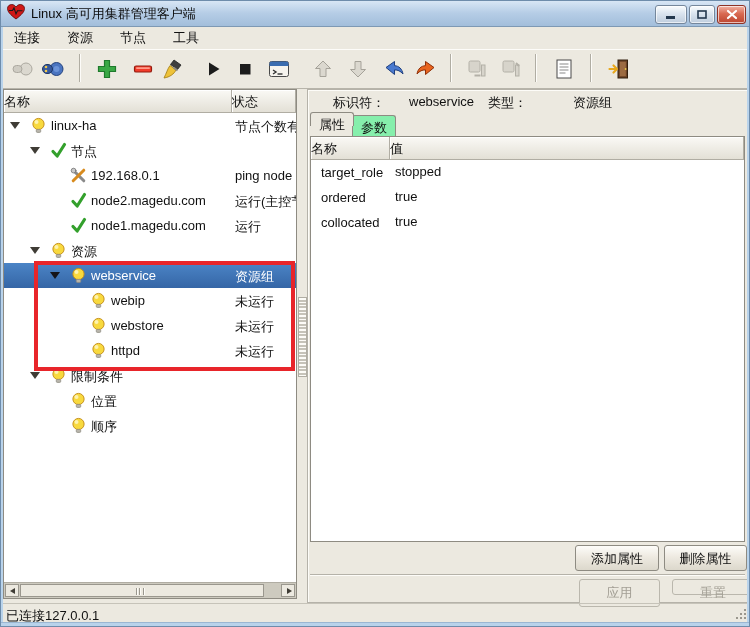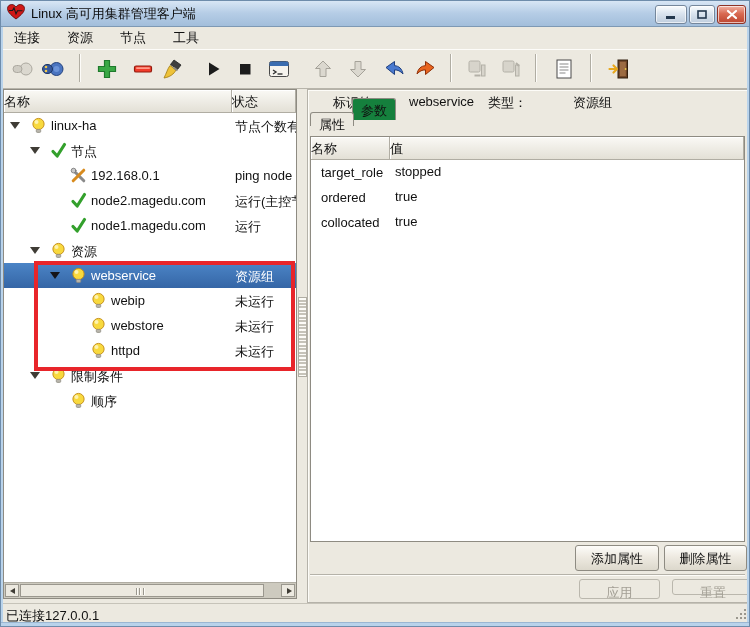--- a/index.html
+++ b/index.html
@@ -63,36 +63,36 @@
   .annotation{position:absolute;left:33px;top:260px;width:261px;height:110px;border:4px solid #e8252a;
     box-sizing:border-box;z-index:60;pointer-events:none;}
   
   .detail-panel{position:absolute;left:306px;top:88px;width:441px;height:514px;
     border:1px solid #b5b2a9;box-shadow:inset 1px 1px 0 #fdfcf8;box-sizing:border-box;}
   .id-row span{position:absolute;top:4px;white-space:nowrap;}
   .id-label{left:25px}.id-value{left:101px}.type-label{left:180px}.type-value{left:265px}
   .tab{position:absolute;box-sizing:border-box;border:1px solid #8e8b82;border-bottom:none;
     border-radius:3px 3px 0 0;padding:3px 8px 0 8px;white-space:nowrap;}
   .tab.active{left:2px;top:22px;height:14px;background:#ece9e0;z-index:3;}
-  .tab.inactive{left:44px;top:8px;height:22px;background:#15803d;z-index:1;}
+  .tab.inactive{left:44px;top:25px;height:22px;background:#86efac;z-index:1;}
   .table-frame{position:absolute;left:2px;top:46px;width:435px;height:406px;border:1px solid #8e8b82;
     background:#fff;box-sizing:border-box;z-index:2;}
   .table-header{display:flex;height:23px;}
   .tf-name{width:79px;}
   .tf-value{flex:1;}
   .t-row{position:relative;height:25px;}
   .t-name{position:absolute;left:10px;top:5px;white-space:nowrap;}
   .t-val{position:absolute;left:84px;top:4px;white-space:nowrap;}
   .btn{position:absolute;box-sizing:border-box;border:1px solid #8e8b82;border-radius:3px;
     background:linear-gradient(#fdfcf9,#eeeae1 45%,#dcd8cc);text-align:center;padding-top:4px;}
   .btn-add{left:267px;top:455px;width:84px;height:26px;}
   .btn-del{left:356px;top:455px;width:83px;height:26px;}
   .divider{position:absolute;left:2px;right:2px;top:484px;height:1px;background:#b5b2a9;box-shadow:0 1px 0 #fdfcf8;}
   .btn.disabled{color:#a39f95;border-color:#bab7ad;background:#ece9e0;}
-  .btn-apply{left:271px;top:489px;width:81px;height:20px;}
+  .btn-apply{left:271px;top:489px;width:81px;height:28px;}
   .btn-reset{left:364px;top:489px;width:82px;height:16px;}
   
   .statusbar{position:absolute;left:2px;right:2px;top:602px;height:19px;border-top:1px solid #c6c3b9;
     padding:3px 0 0 3px;box-sizing:border-box;}
   .resize-grip{position:absolute;right:1px;top:606px;}
   .bottom-strip{position:absolute;left:0;right:0;top:621px;height:6px;background:#b9d3eb;border-top:1px solid #9ab6d2;}
   .side-strip{position:absolute;top:26px;width:2px;height:601px;background:#b9d3eb;}
   .side-l{left:0}.side-r{right:0}
 </style>
 </head>
@@ -337,20 +337,28 @@
           <span class="tstatus">未运行</span>
         </div>
         <div class="tree-row">
           <span class="expander" style="left:26px"></span>
           <span class="ticon" style="left:46px"><svg width="17" height="17" viewBox="0 0 17 17">
               <circle cx="8.5" cy="7" r="5.6" fill="#f8d93e" stroke="#c7921c"></circle>
               <circle cx="6.5" cy="5" r="2" fill="#fdf2b0"></circle>
               <rect x="6.3" y="12.4" width="4.4" height="3" rx="1" fill="#b9b6ac" stroke="#8e8b82" stroke-width=".8"></rect>
             </svg></span>
           <span class="tlabel" style="left:67px">限制条件</span>
+        </div>
+        <div class="tree-row">
+          <span class="ticon" style="left:66px"><svg width="17" height="17" viewBox="0 0 17 17">
+              <circle cx="8.5" cy="7" r="5.6" fill="#f8d93e" stroke="#c7921c"></circle>
+              <circle cx="6.5" cy="5" r="2" fill="#fdf2b0"></circle>
+              <rect x="6.3" y="12.4" width="4.4" height="3" rx="1" fill="#b9b6ac" stroke="#8e8b82" stroke-width=".8"></rect>
+            </svg></span>
+          <span class="tlabel" style="left:87px">位置</span>
         </div>
         <div class="tree-row">
           <span class="ticon" style="left:66px"><svg width="17" height="17" viewBox="0 0 17 17">
               <circle cx="8.5" cy="7" r="5.6" fill="#f8d93e" stroke="#c7921c"></circle>
               <circle cx="6.5" cy="5" r="2" fill="#fdf2b0"></circle>
               <rect x="6.3" y="12.4" width="4.4" height="3" rx="1" fill="#b9b6ac" stroke="#8e8b82" stroke-width=".8"></rect>
             </svg></span>
           <span class="tlabel" style="left:87px">顺序</span>
         </div>
       </div>

